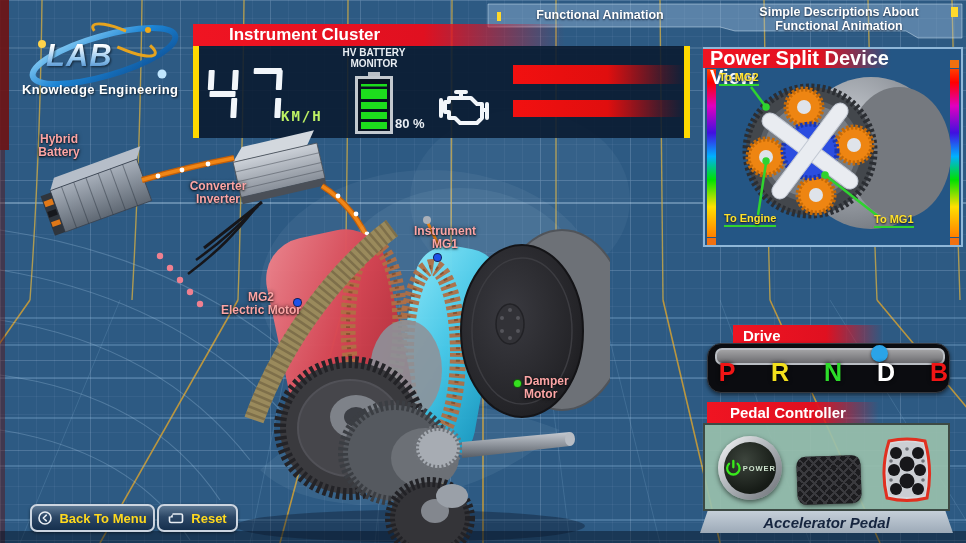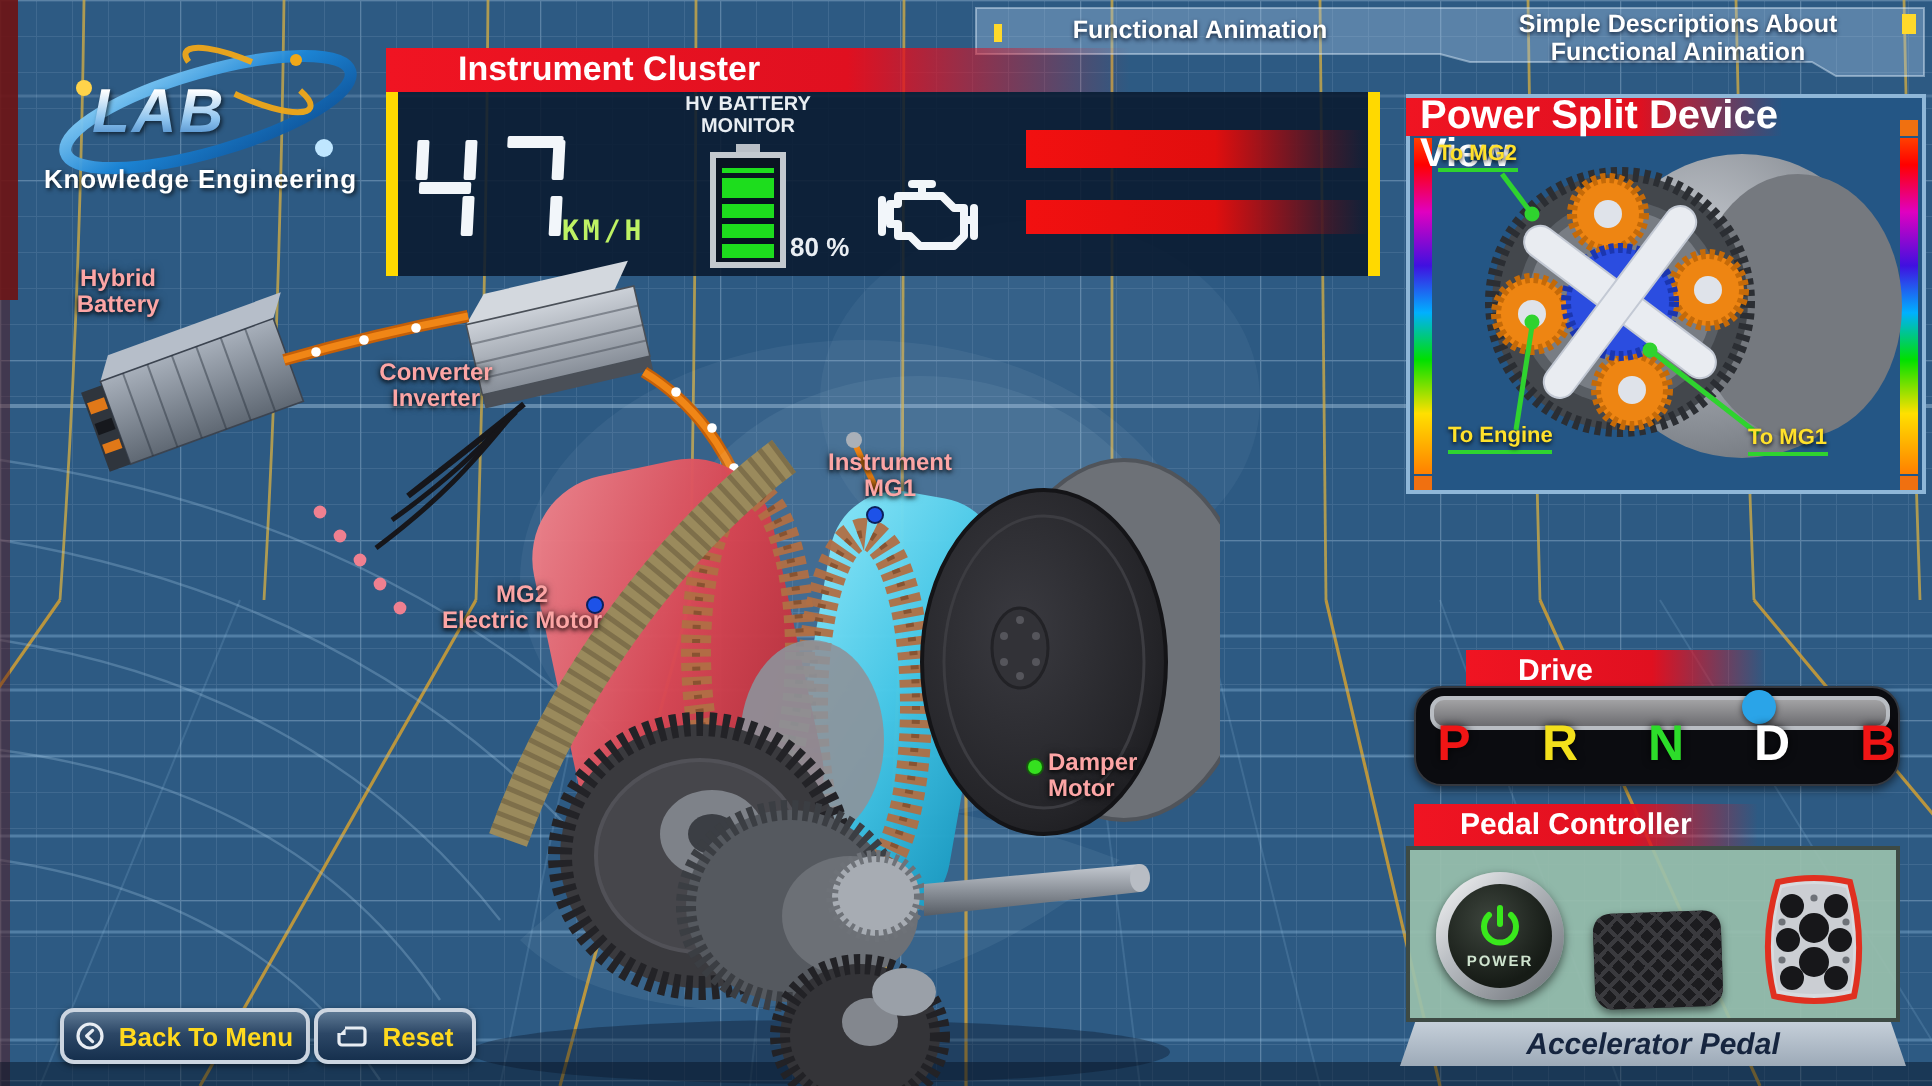--- a/index.html
+++ b/index.html
@@ -422,21 +422,21 @@
     </g>
   </svg>
 </div>
 <div class="abs rtitle" style="left:703px;top:49px;width:188px;height:19px;font-size:20px;line-height:19px;padding-left:7px;box-sizing:border-box;">
   <span>Power Split Device View</span>
 </div>
 <div class="abs ps-label" style="left:719px;top:71px;">To MG2</div>
 <div class="abs ps-label" style="left:724px;top:212px;">To Engine</div>
 <div class="abs ps-label" style="left:874px;top:213px;">To MG1</div>
 
-<div class="abs rtitle" style="left:733px;top:325px;width:150px;height:21px;font-size:15px;line-height:21px;padding-left:26px;box-sizing:border-box;">
+<div class="abs rtitle" style="left:733px;top:325px;width:150px;height:21px;font-size:15px;line-height:21px;padding-left:10px;box-sizing:border-box;">
   <span>Drive</span>
 </div>
 <div class="abs" style="left:707px;top:343px;width:241px;height:48px;background:#0b0c10;border-radius:14px;border:1px solid #34383f;box-shadow:0 2px 4px rgba(0,0,0,.5);">
   <div class="abs" style="left:7px;top:4px;width:226px;height:13px;border-radius:7px;border:2px solid #b9bdc3;
               background:linear-gradient(180deg,#a2a2a4 0%,#6c6c70 100%);"></div>
   <div class="abs" style="left:163px;top:1px;width:17px;height:17px;border-radius:50%;background:#2aa4e8;box-shadow:0 1px 3px rgba(0,0,0,.6);"></div>
   <span class="gear-letter" style="left: 6px; color: rgb(240, 21, 21);">P</span>
   <span class="gear-letter" style="left: 59px; color: rgb(243, 224, 28);">R</span>
   <span class="gear-letter" style="left: 112px; color: rgb(45, 221, 42);">N</span>
   <span class="gear-letter" style="left: 165px; color: rgb(255, 255, 255);">D</span>
@@ -445,21 +445,21 @@
 
 <div class="abs rtitle" style="left:707px;top:402px;width:172px;height:22px;font-size:15px;line-height:22px;padding-left:23px;box-sizing:border-box;">
   <span>Pedal Controller</span>
 </div>
 <div class="abs" style="left:703px;top:423px;width:247px;height:88px;background:rgba(153,192,172,0.92);border:2px solid #3d4a44;box-sizing:border-box;">
 
   <div class="abs" style="left:13px;top:11px;width:64px;height:64px;border-radius:50%;
               background:linear-gradient(135deg,#fafafa 0%,#b9bdc2 40%,#6a6e74 100%);
               box-shadow:0 2px 5px rgba(0,0,0,.55);display:flex;align-items:center;justify-content:center;">
     <div style="width:52px;height:52px;border-radius:50%;background:radial-gradient(circle at 40% 35%,#3d453d 0%,#161b16 70%);
-                display:flex;flex-direction:column;align-items:center;justify-content:center;">
+                display:flex;flex-direction:row;align-items:center;justify-content:center;">
       <svg width="24" height="24" viewBox="0 0 24 24">
         <path d="M12 3 v8" stroke="#39e81c" stroke-width="3" stroke-linecap="round"></path>
         <path d="M6.5 6.5 a8 8 0 1 0 11 0" fill="none" stroke="#39e81c" stroke-width="3" stroke-linecap="round"></path>
       </svg>
       <div style="color:#cfe4cf;font-size:7.5px;font-weight:bold;letter-spacing:1px;margin-top:1px;">POWER</div>
     </div>
   </div>
 
   <div class="abs" style="left:92px;top:31px;width:64px;height:48px;border-radius:9px;background:#1c1c1f;transform:rotate(-2deg);
               box-shadow:0 2px 4px rgba(0,0,0,.5);overflow:hidden;">

